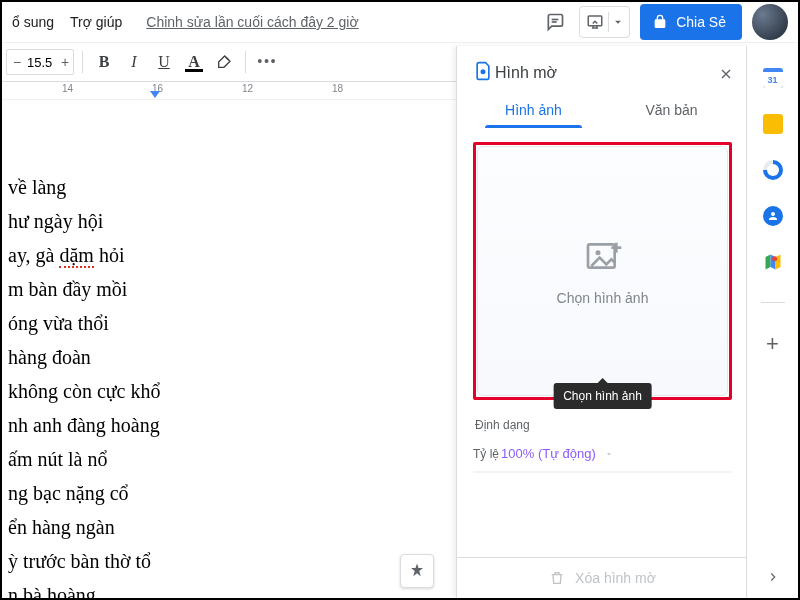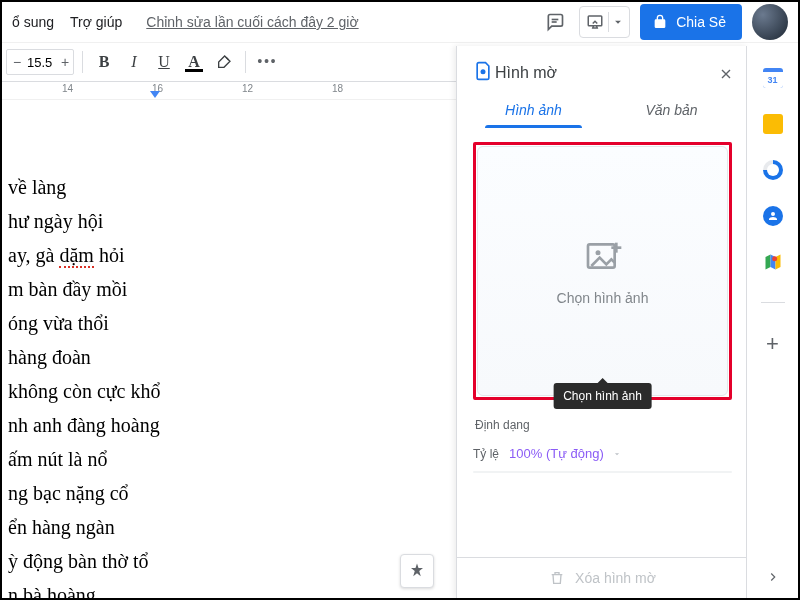--- a/index.html
+++ b/index.html
@@ -173,21 +173,21 @@
     box-shadow:-2px 0 6px rgba(0,0,0,.08);
     display:flex;flex-direction:column;
   }
   .sp-header{
     display:flex;align-items:flex-end;gap:2px;
     padding:14px 14px 10px 16px;
   }
   .sp-header .title{font-size:16px;color:#3c4043;flex:1;}
   .sp-header .close{cursor:pointer;color:var(--grey-text);}
   .sp-tabs{
-    display:flex;padding:0 16px;gap:17px;font-style:italic;
+    display:flex;padding:0 16px;gap:17px;
   }
   .sp-tab{
     flex:1;text-align:center;font-size:14px;font-weight:500;
     color:var(--grey-text);padding:10px 0;cursor:pointer;position:relative;
   }
   .sp-tab.active{color:var(--blue);}
   .sp-tab.active::after{
     content:"";position:absolute;left:12px;right:12px;bottom:0;height:3px;
     background:var(--blue);border-radius:3px 3px 0 0;
   }
@@ -216,21 +216,21 @@
   }
   .tooltip::before{
     content:"";position:absolute;top:-5px;left:50%;transform:translateX(-50%);
     border-left:5px solid transparent;border-right:5px solid transparent;
     border-bottom:5px solid #2b2b2b;
   }
   .sp-section-label{
     font-size:12px;color:var(--grey-text);margin:18px 2px 6px;
   }
   .sp-row{
-    display:flex;align-items:center;gap:10px;margin-top:14px;
+    display:flex;align-items:center;gap:2px;margin-top:14px;
     font-size:12px;color:var(--grey-text);
   }
   .sp-select{
     color:#8b5cf6;font-size:13px;display:flex;align-items:center;gap:8px;
   }
   .sp-hr{height:2px;background:#f1f3f4;border-radius:2px;margin:10px 0 0;}
   .sp-footer{
     border-top:1px solid var(--grey-border);
     padding:12px 0;
     display:flex;align-items:center;justify-content:center;gap:10px;
@@ -342,21 +342,21 @@
       <p>hư ngày hội</p>
       <p>ay, gà <span class="sp-err">dặm</span> hỏi</p>
       <p>m bàn đầy mồi</p>
       <p>óng vừa thổi</p>
       <p>hàng đoàn</p>
       <p> không còn cực khổ</p>
       <p>nh anh đàng hoàng</p>
       <p>ấm nút là nổ</p>
       <p>ng bạc nặng cổ</p>
       <p>ển hàng ngàn</p>
-      <p>ỳ động bàn thờ tổ</p>
+      <p>ỳ trước bàn thờ tổ</p>
       <p>n bà hoàng</p>
     </div>
   <div class="explore-fab">
     <svg width="18" height="18" viewBox="0 0 24 24" fill="#5f6368">
         <path d="M12 2l2 6h6l-5 4 2 7-5-4-5 4 2-7-5-4h6z"></path>
       </svg>
   </div>
 </div>
 
 <div class="side-panel">

